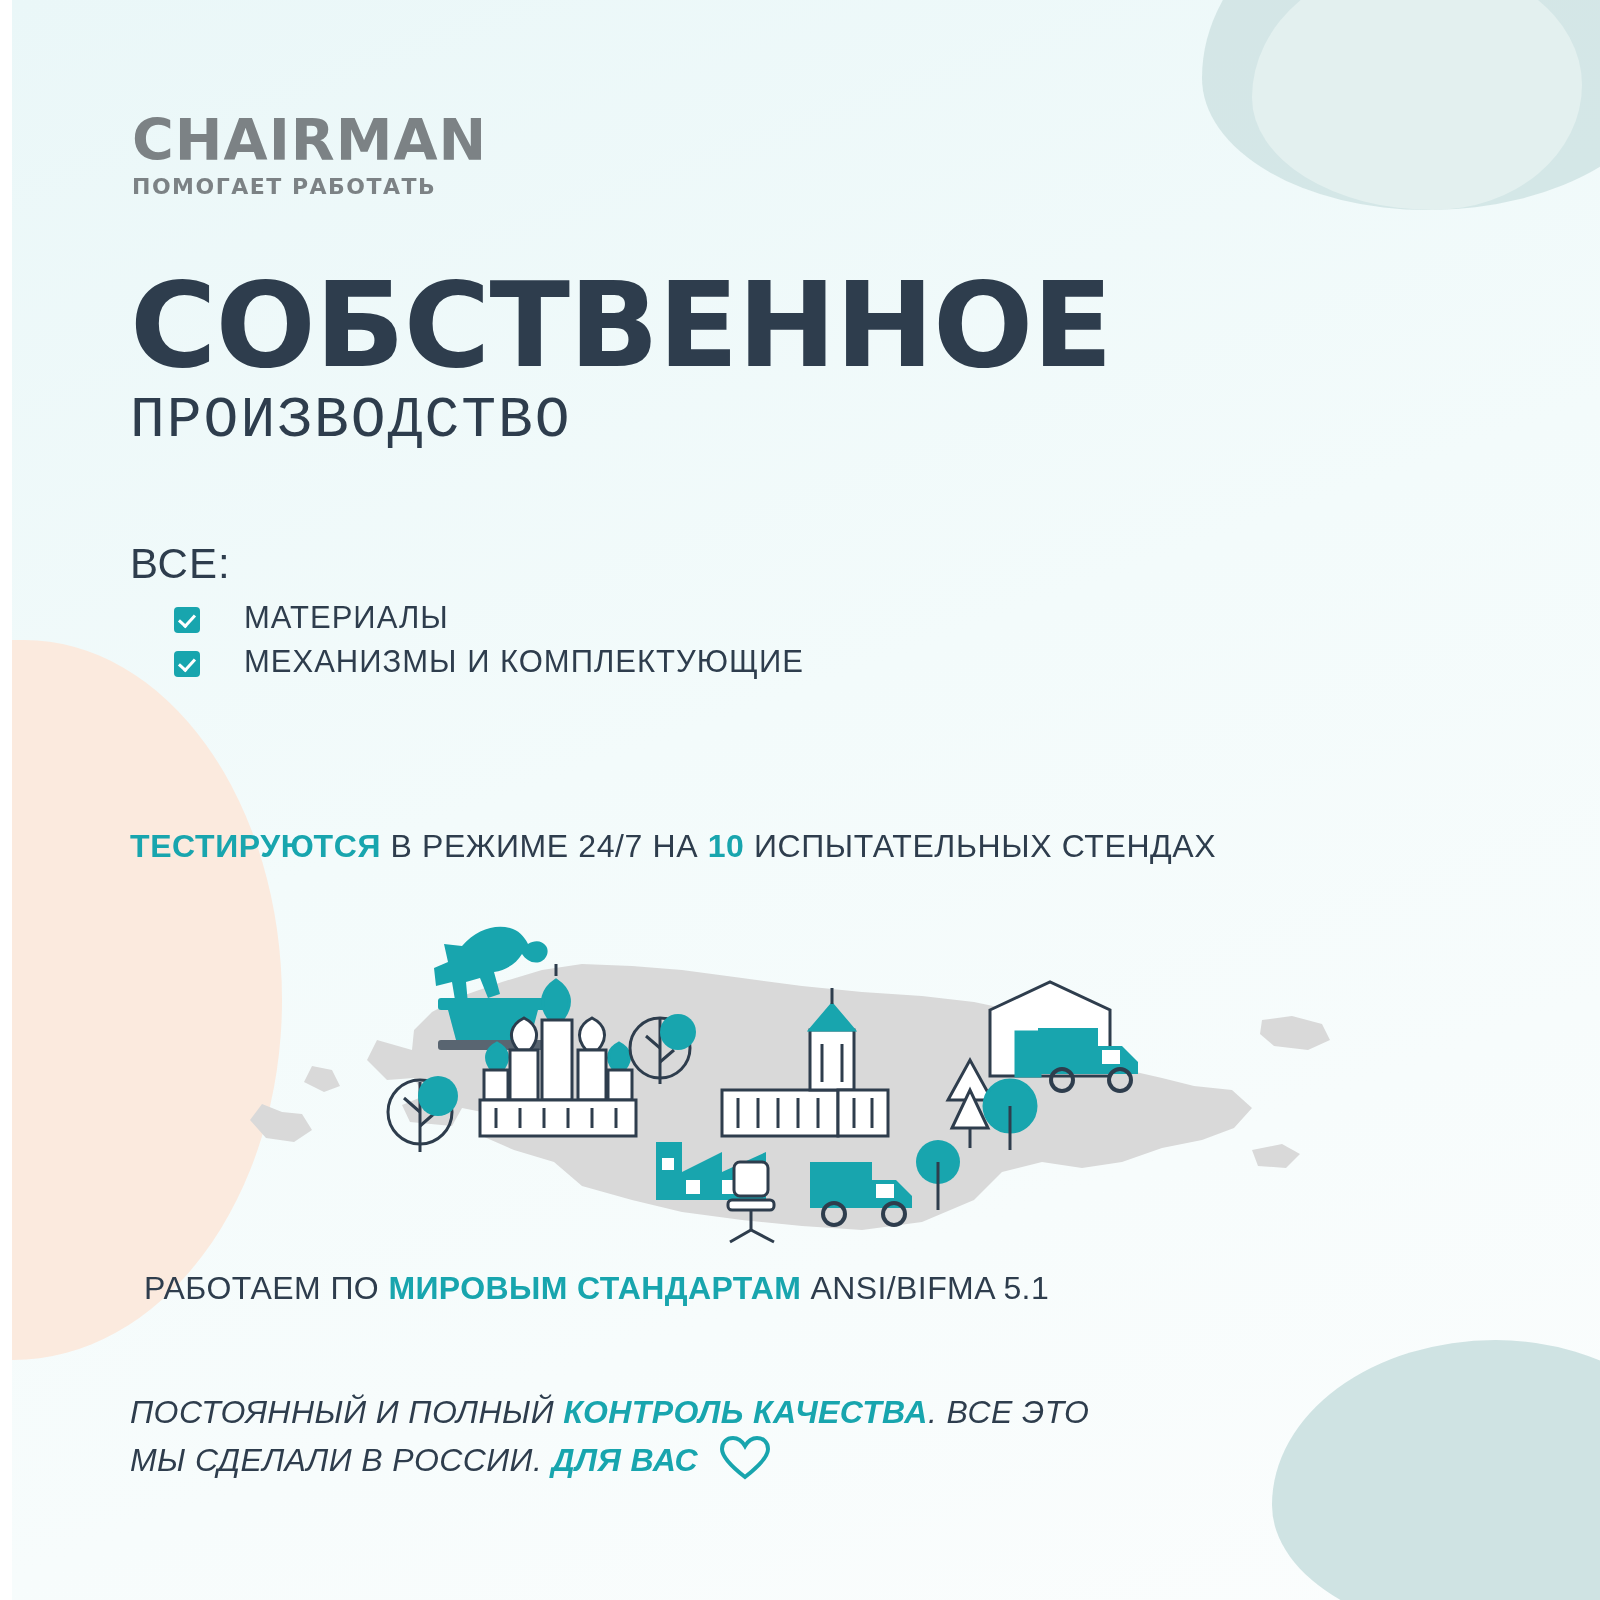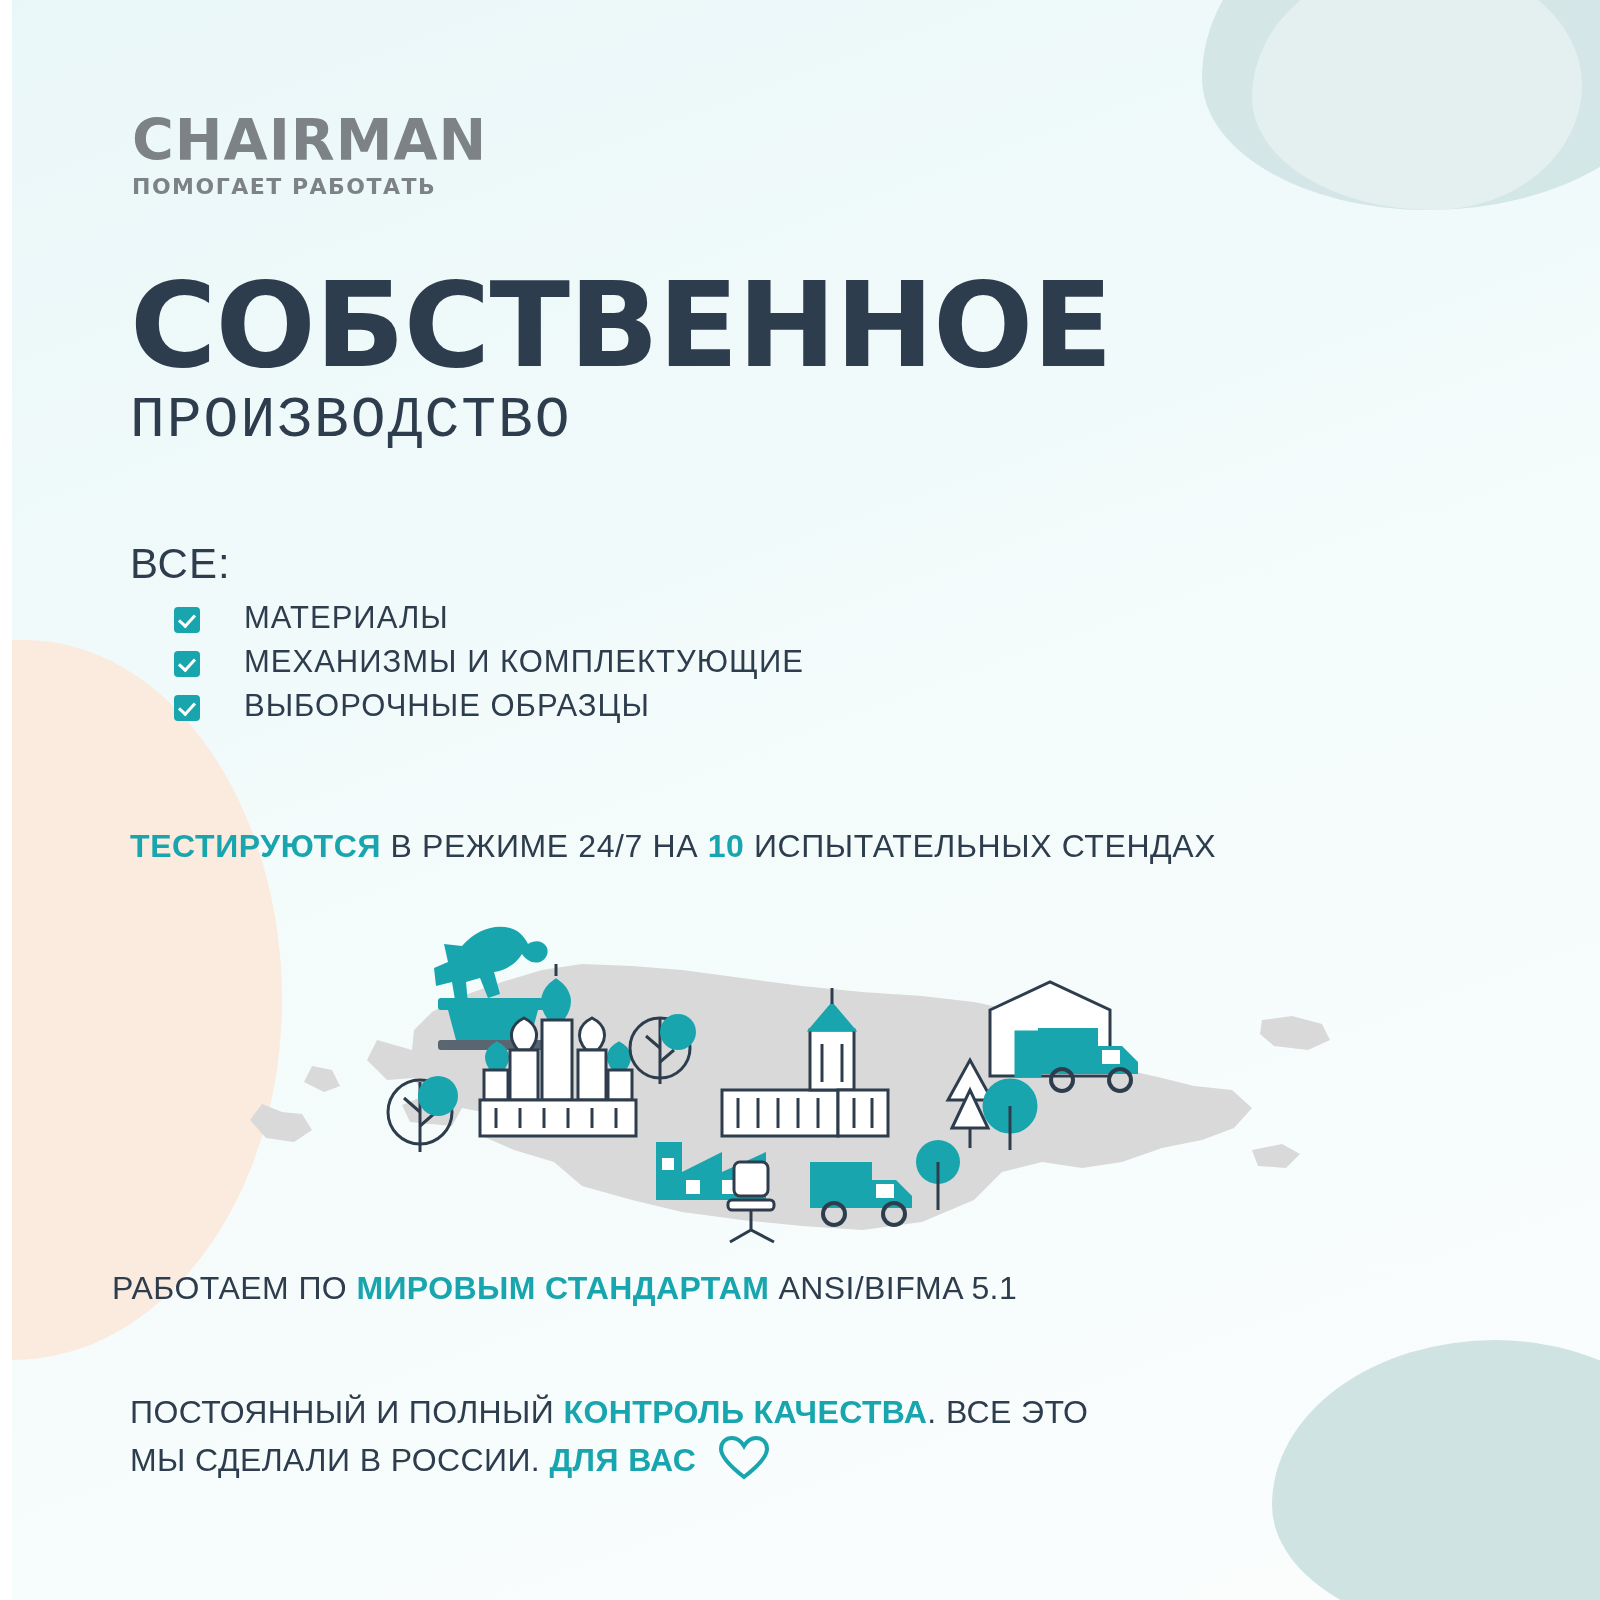--- a/index.html
+++ b/index.html
@@ -178,37 +178,38 @@
     left: 150px;
     top: 900px;
     width: 1300px;
     height: 370px;
     z-index: 3;
   }
 
   
   .bottom-1 {
     position: absolute;
-    left: 100px;
+    left: 132px;
     top: 1270px;
     z-index: 4;
     font-size: 32px;
     color: #2e3d4d;
     letter-spacing: .4px;
   }
   .bottom-2 {
     position: absolute;
     left: 118px;
     top: 1390px;
     z-index: 4;
     font-size: 32px;
     color: #2e3d4d;
     letter-spacing: .4px;
     line-height: 1.42;
     max-width: 1280px;
+    font-style: italic;
   }
   .heart-icon {
     display: inline-block;
     vertical-align: -10px;
     margin-left: 12px;
   }
 </style>
 </head>
 <body>
 
@@ -232,24 +233,20 @@
   <div class="list-block">
     <div class="list-title">ВСЕ:</div>
 
     <div class="list-item">
       <span class="checkbox"></span>
       <span class="list-label">МАТЕРИАЛЫ</span>
     </div>
     <div class="list-item">
       <span class="checkbox"></span>
       <span class="list-label">МЕХАНИЗМЫ И КОМПЛЕКТУЮЩИЕ</span>
-    </div>
-    <div class="list-item">
-      <span class="checkbox"></span>
-      <span class="list-label">ВЫБОРОЧНЫЕ ОБРАЗЦЫ</span>
     </div>
   </div>
 
   <div class="tested">
     <span class="accent">ТЕСТИРУЮТСЯ</span><span class="plain"> В РЕЖИМЕ 24/7 НА </span><span class="accent">10</span><span class="plain"> ИСПЫТАТЕЛЬНЫХ СТЕНДАХ</span>
   </div>
 
   <div class="map-wrap">
     <svg viewBox="0 0 1300 370" width="1300" height="370">
 

